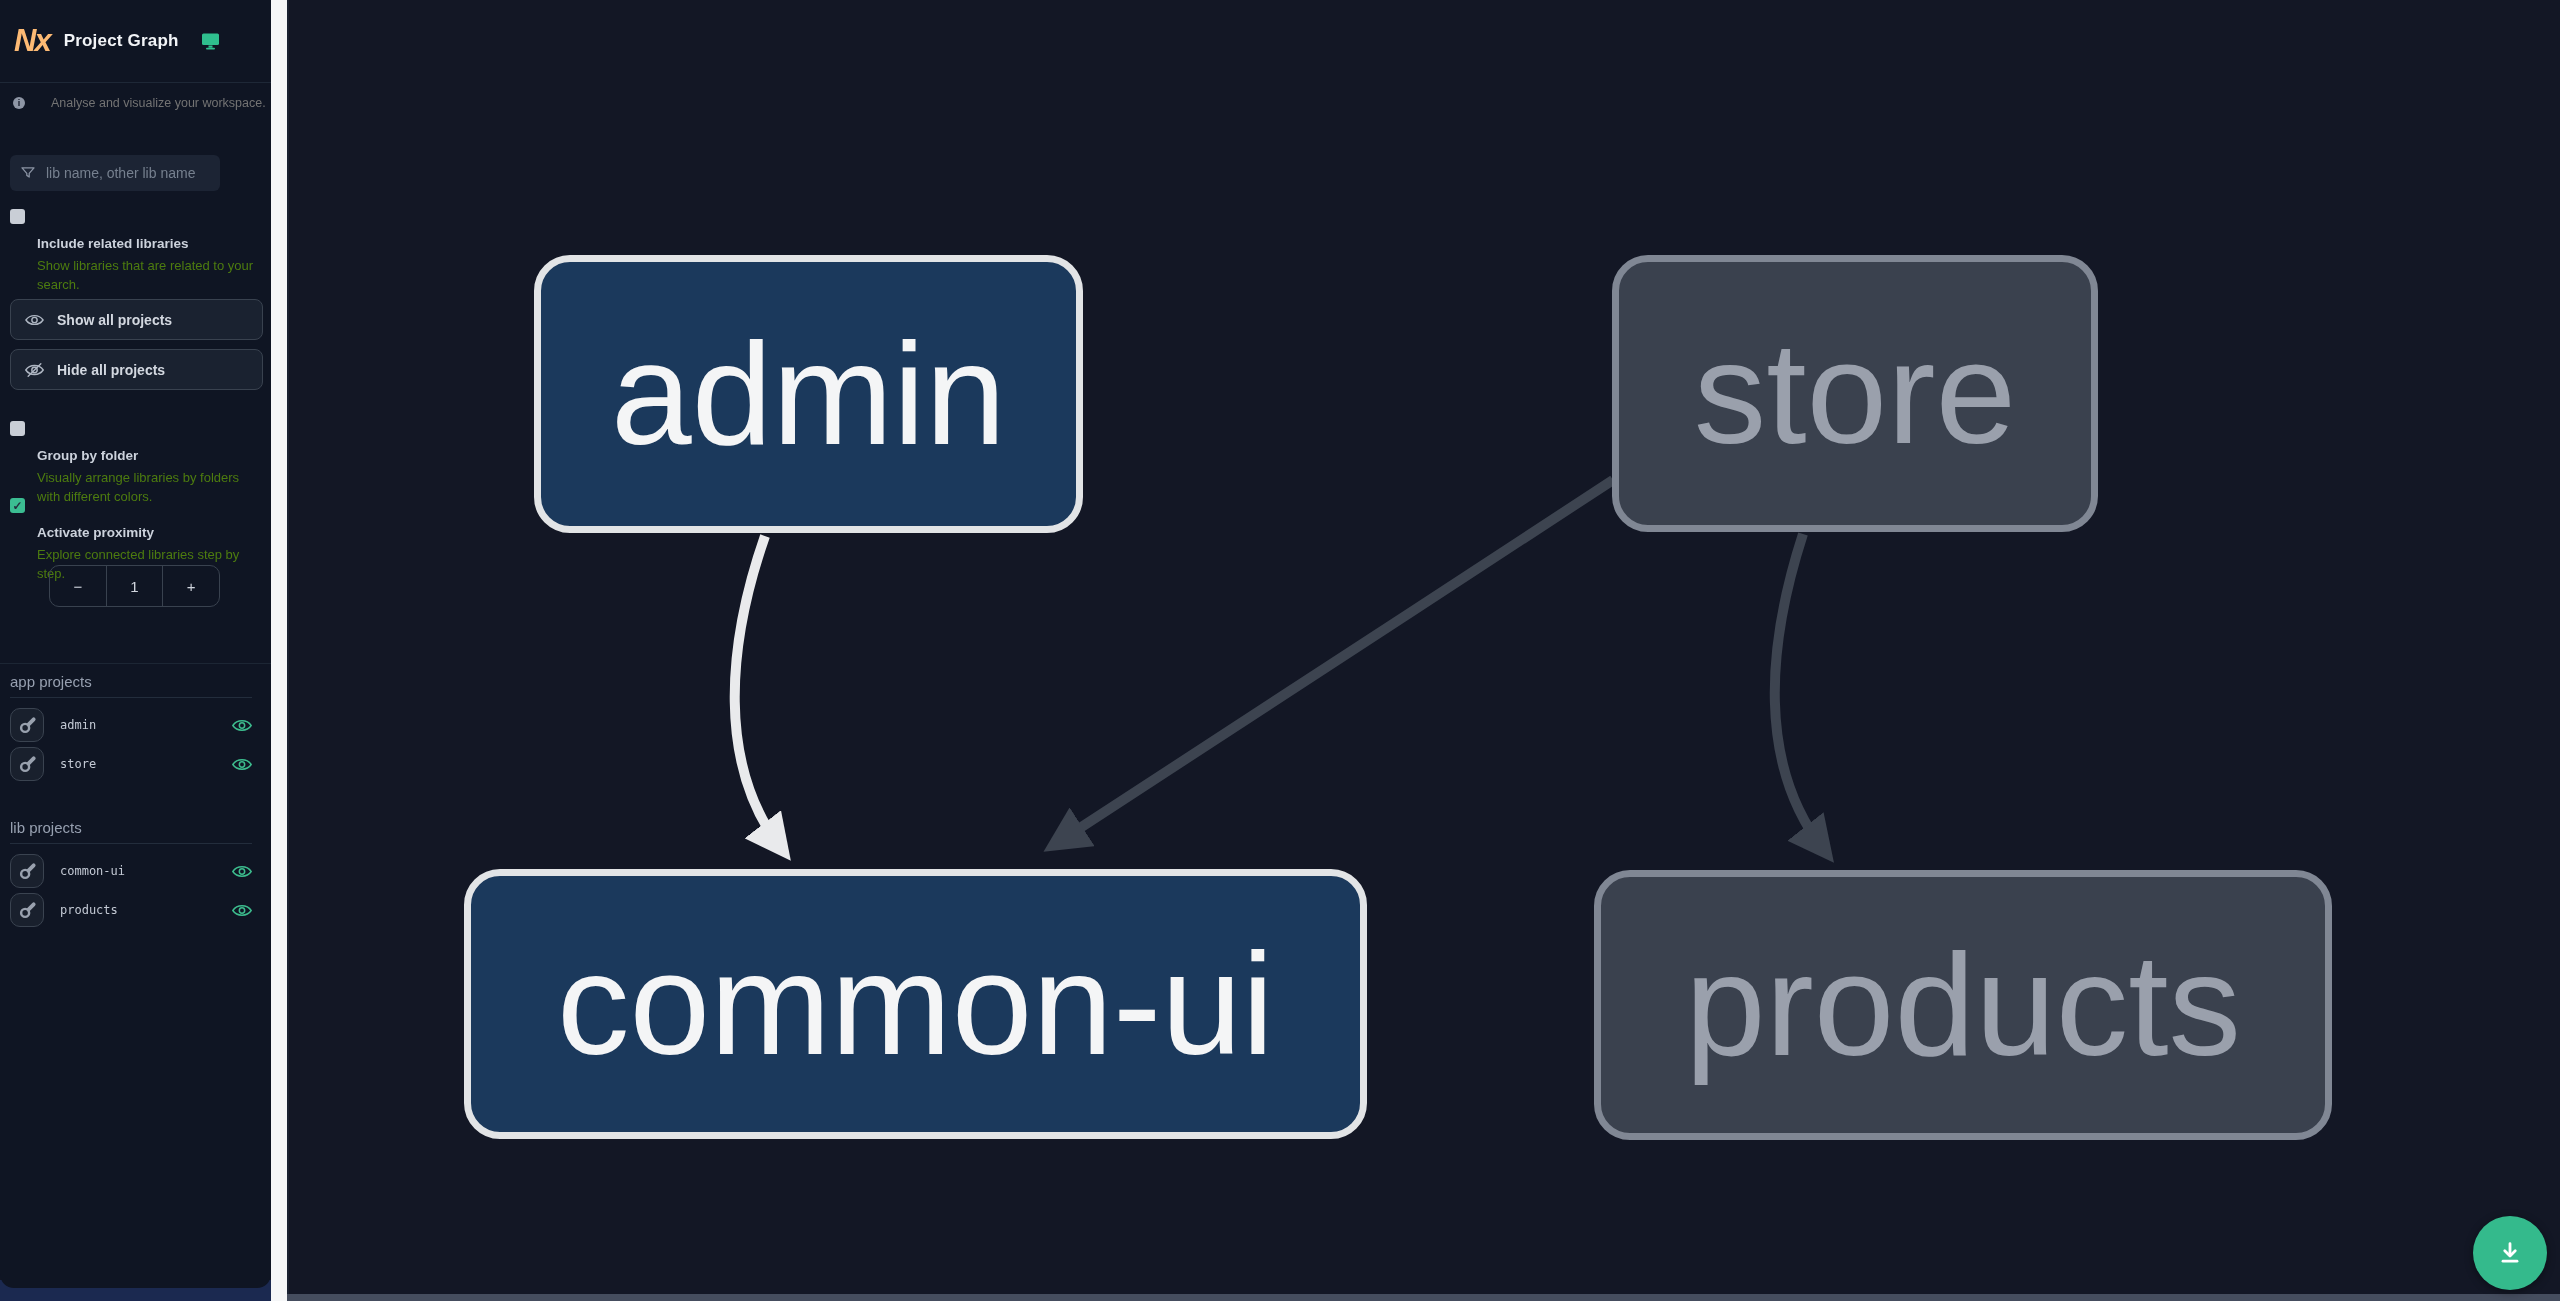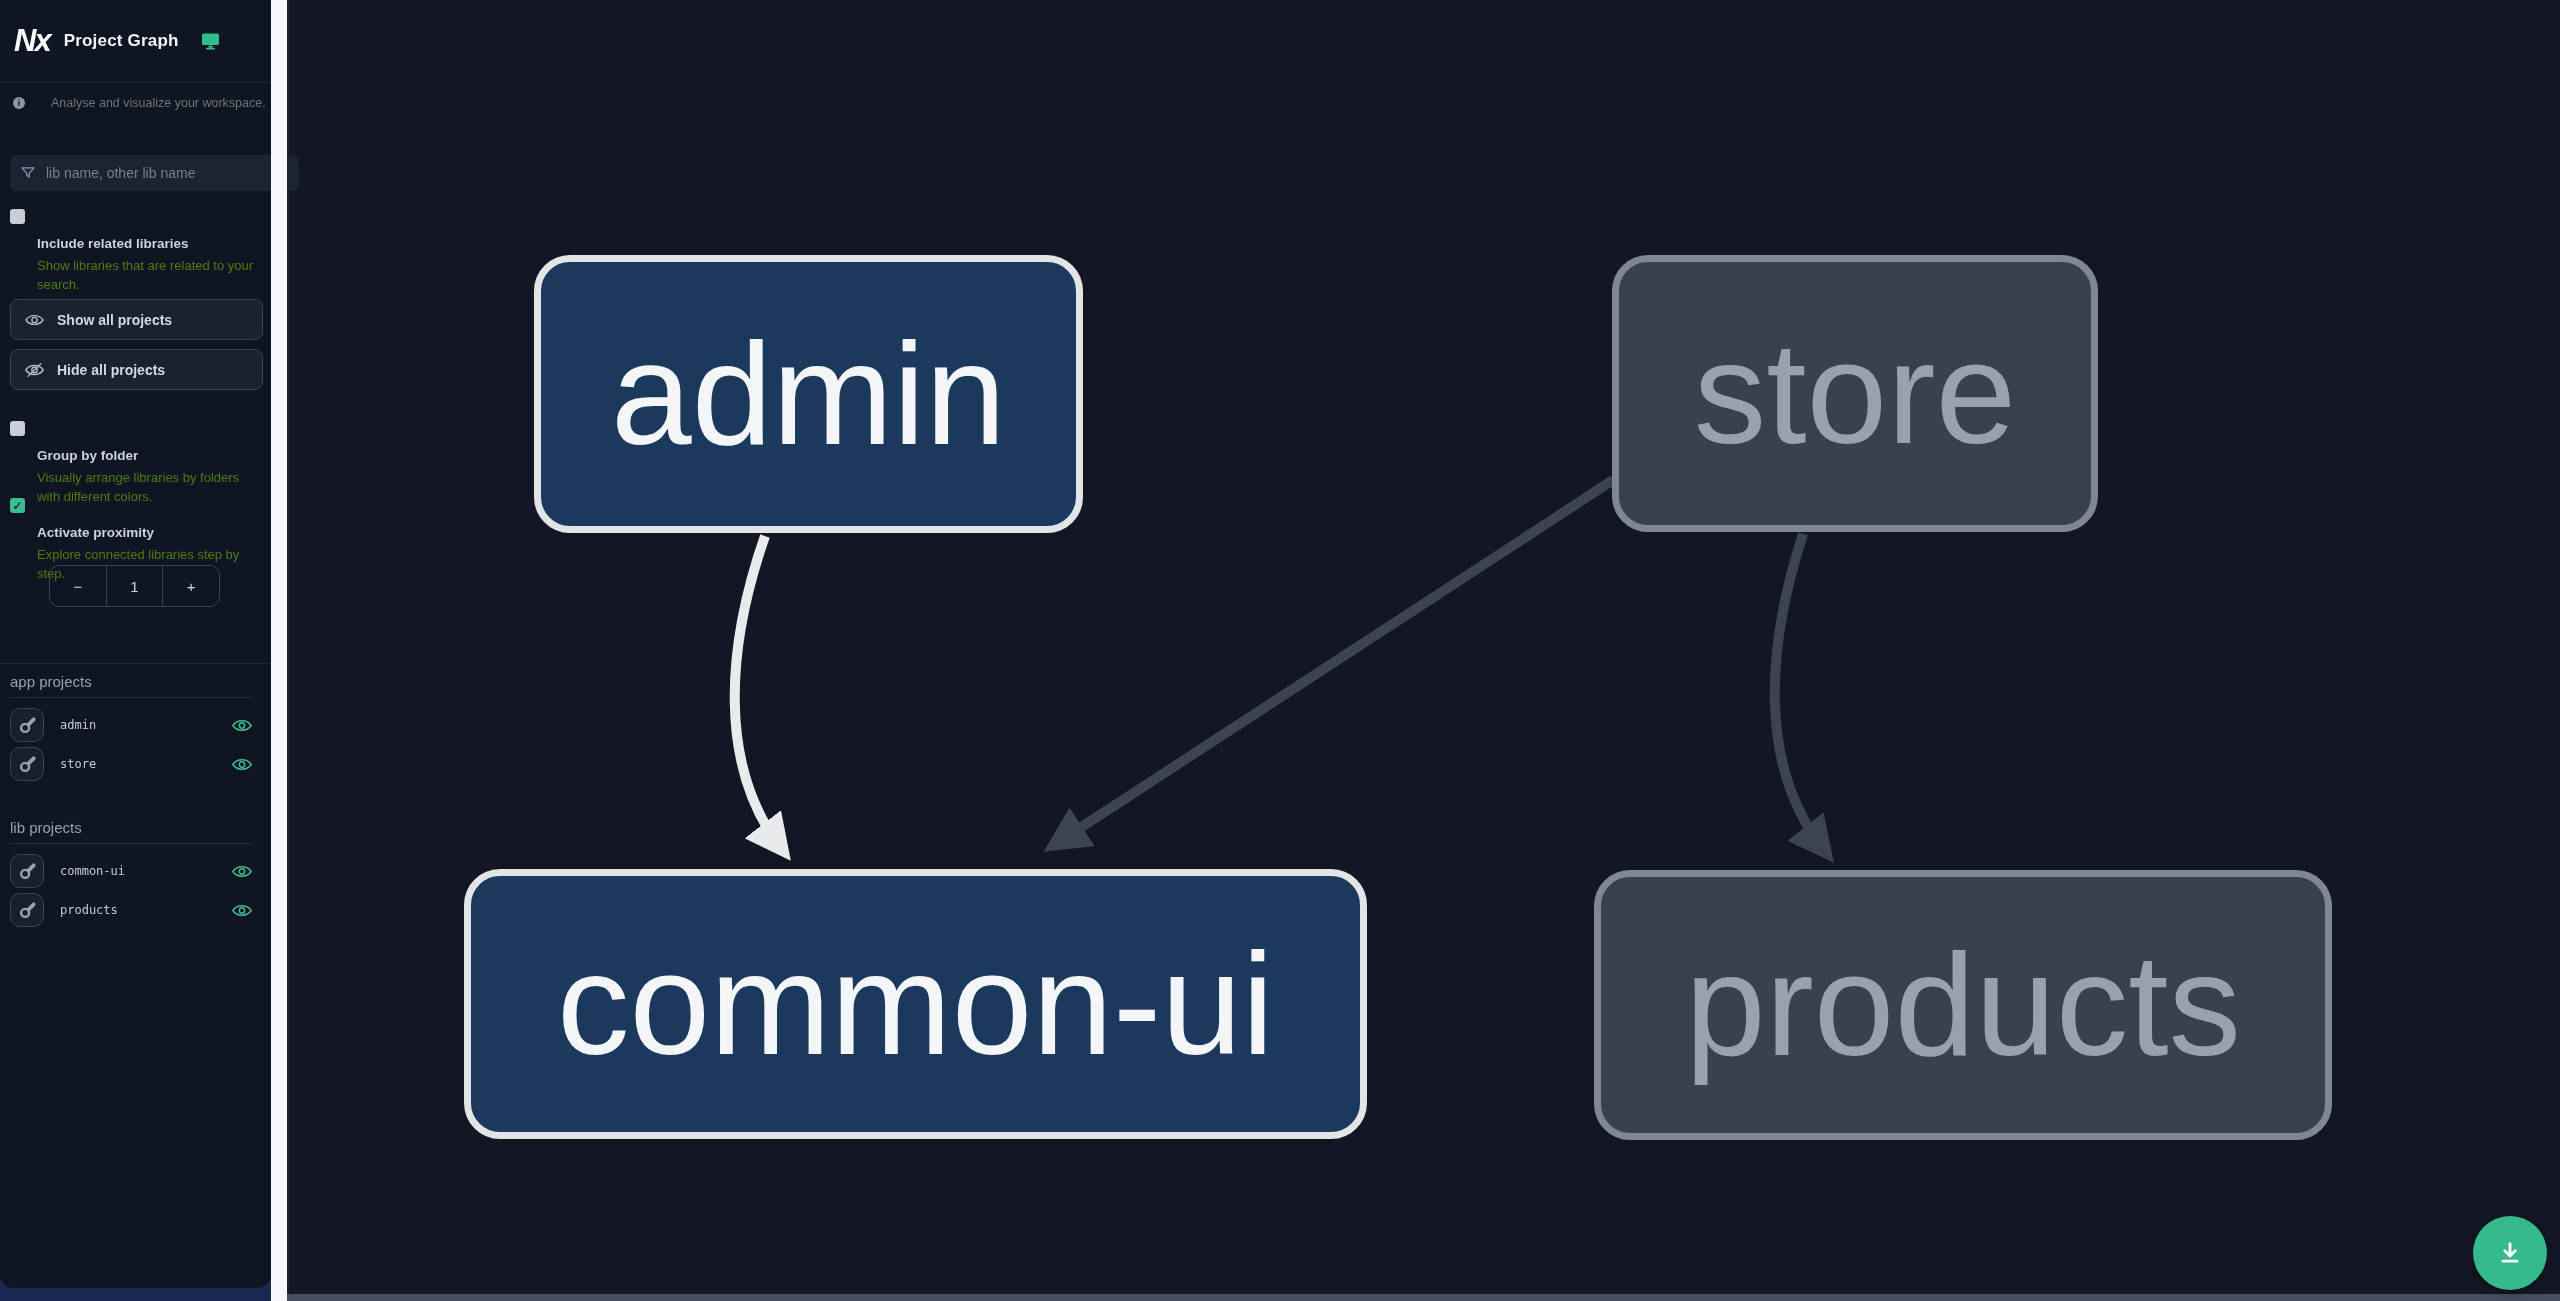--- a/index.html
+++ b/index.html
@@ -21,36 +21,36 @@
     background: #0f1523; z-index: 2; border-radius: 0 0 14px 14px;
   }
   .divider-strip { position: absolute; left: 271px; top: 0; width: 16px; height: 1301px; background: #f6f7f8; z-index: 3; }
 
   .sb-header {
     position: absolute; top: 0; left: 0; right: 0; height: 83px;
     display: flex; align-items: center; padding: 0 14px;
     border-bottom: 1px solid #1e2837;
   }
   .logo {
-    color: #ffffff; font-weight: 800; font-size: 31px; letter-spacing: -2px;
+    color: #fdba74; font-weight: 800; font-size: 31px; letter-spacing: -2px;
     font-style: italic; margin-right: 14px;
   }
   .app-title { color: #f2f4f7; font-weight: 700; font-size: 17px; letter-spacing: .2px; flex: 0 0 auto; }
   .monitor-btn { margin-left: 22px; display: flex; align-items: center; cursor: pointer; }
 
   .tagline-row { position: absolute; top: 96px; left: 13px; right: 6px; display: flex; align-items: center; }
   .info-icon {
     width: 12px; height: 12px; border-radius: 50%; background: #8e96a5;
     color: #0f1523; font-size: 9px; font-weight: 700; display: flex; align-items: center; justify-content: center;
     flex: 0 0 auto;
   }
   .tagline { margin-left: 26px; font-size: 12.5px; color: #737373; white-space: nowrap; }
 
   .search-box {
-    position: absolute; top: 155px; left: 10px; width: 289px; height: 36px;
+    position: absolute; top: 155px; left: 10px; width: 210px; height: 36px;
     background: #1c2434; border-radius: 6px; display: flex; align-items: center; padding: 0 10px;
   }
   .search-box svg { flex: 0 0 auto; }
   .search-input {
     background: transparent; border: none; outline: none; margin-left: 10px; width: 100%;
     font-family: "Liberation Sans", sans-serif; font-size: 14px; color: #c7cdd8;
   }
   .search-input::placeholder { color: #76808f; }
 
   .toggle-row { position: absolute; left: 10px; width: 253px; display: flex; align-items: flex-start; }

